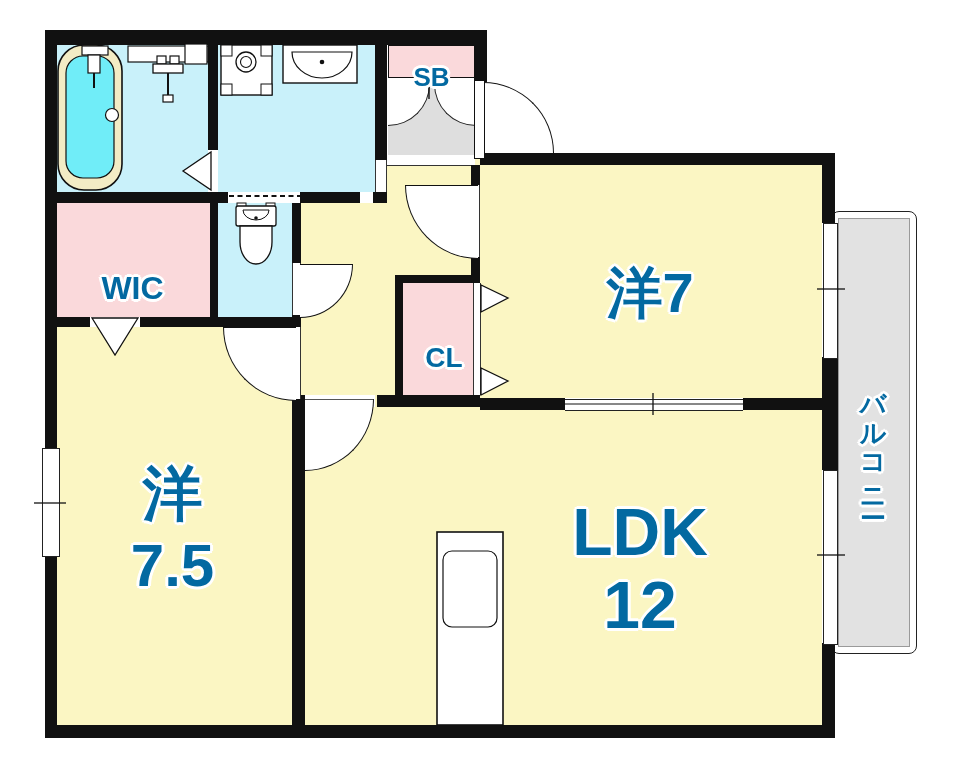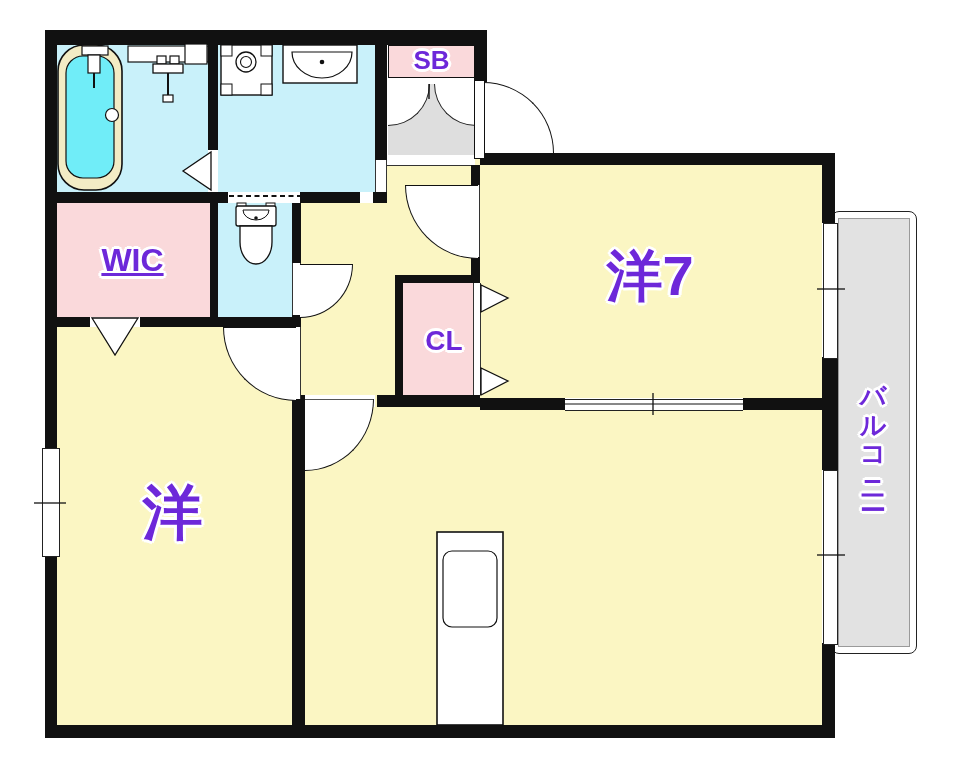--- a/index.html
+++ b/index.html
@@ -8,23 +8,23 @@
   .abs{position:absolute;}
   .wall{position:absolute;background:#111111;}
   .room{position:absolute;}
   .yellow{background:#fbf6c3;}
   .cyan{background:#c9f1fa;}
   .pink{background:#fad9db;}
   .gray{background:#dedede;}
   .gap{position:absolute;background:#ffffff;}
   .vline{border-left:1px solid #333;border-right:1px solid #333;}
   .lbl{position:absolute;display:flex;align-items:center;justify-content:center;
-       font-weight:bold;color:#6d28d9;text-align:center;
+       font-weight:bold;color:#0369a1;text-align:center;
        text-shadow:-2px -2px 0 #fff,2px -2px 0 #fff,-2px 2px 0 #fff,2px 2px 0 #fff,
-                   -3px 0 0 #fff,3px 0 0 #fff,0 -3px 0 #fff,0 3px 0 #fff;}
+                   -3px 0 0 #fff,3px 0 0 #fff,0 -3px 0 #fff,0 3px 0 #fff;margin-top:17px;}
   .disc{position:absolute;background:#ffffff;}
   svg{position:absolute;left:0;top:0;}
 </style>
 </head>
 <body>
 
 <div id="stage">
 
   <div class="room yellow" style="left:300px;top:155px;width:180px;height:252px;"></div>
 
@@ -162,22 +162,27 @@
     <line x1="817" y1="555" x2="845" y2="555" stroke="#111" stroke-width="1.3"></line>
     <line x1="565" y1="404" x2="743" y2="404" stroke="#111" stroke-width="1"></line>
     <line x1="653" y1="393" x2="653" y2="415" stroke="#111" stroke-width="1.3"></line>
     <line x1="429" y1="84" x2="429" y2="99" stroke="#111" stroke-width="1.4"></line>
   </svg>
 
   <div class="lbl" style="left:540px;top:232px;width:220px;height:90px;font-size:56px;">洋7</div>
 
   <div class="lbl" style="left:95px;top:430px;width:155px;height:165px;font-size:60px;line-height:1.2;flex-direction:column;">
     <span>洋</span>
+    <span>7.5</span>
   </div>
 
+  <div class="lbl" style="left:535px;top:472px;width:210px;height:160px;font-size:66px;line-height:1.1;flex-direction:column;">
+    <span>LDK</span>
+    <span>12</span>
+  </div>
 
-  <div class="lbl" style="left:80px;top:235px;width:105px;height:50px;font-size:32px;text-decoration:underline;">WIC</div>
+  <div class="lbl" style="left:80px;top:246px;width:105px;height:50px;font-size:32px;">WIC</div>
 
   <div class="lbl" style="left:404px;top:320px;width:80px;height:42px;font-size:28px;">CL</div>
 
   <div class="lbl" style="left:388px;top:45px;width:87px;height:31px;font-size:26px;">SB</div>
 
 </div>
 
 </body></html>

